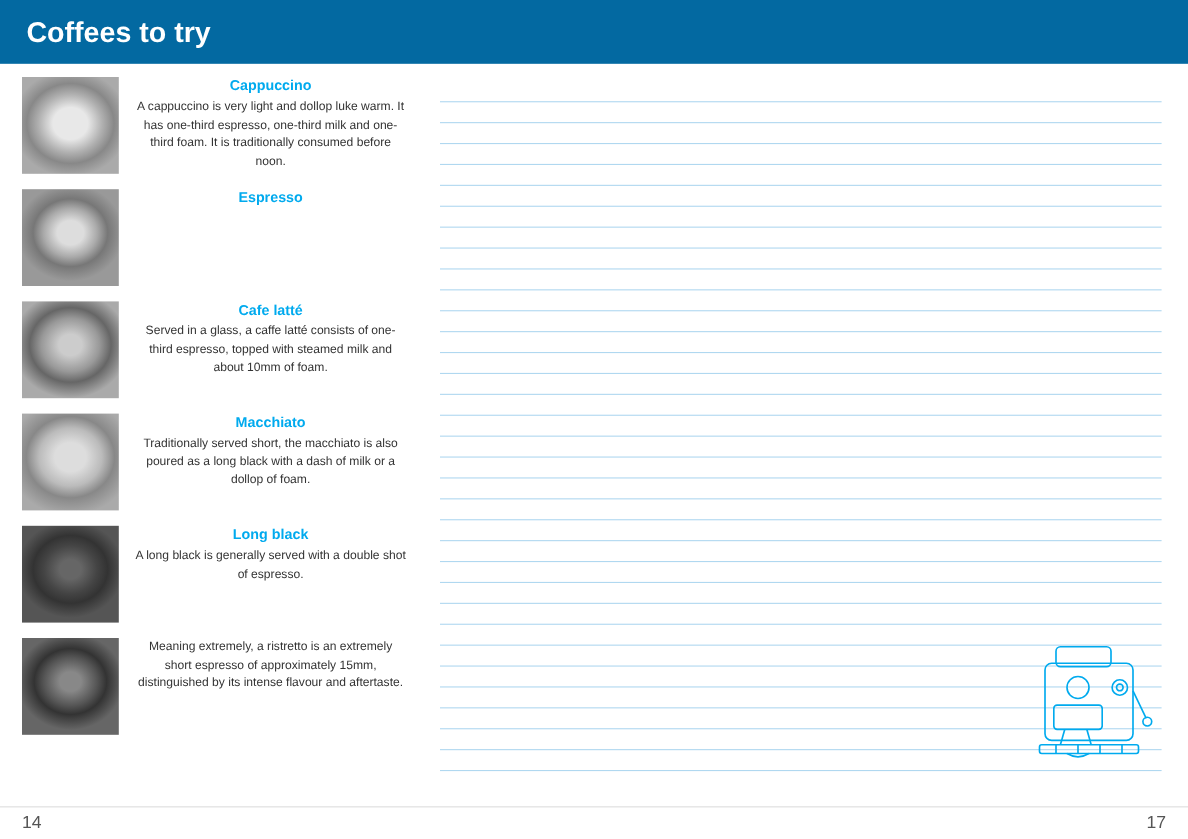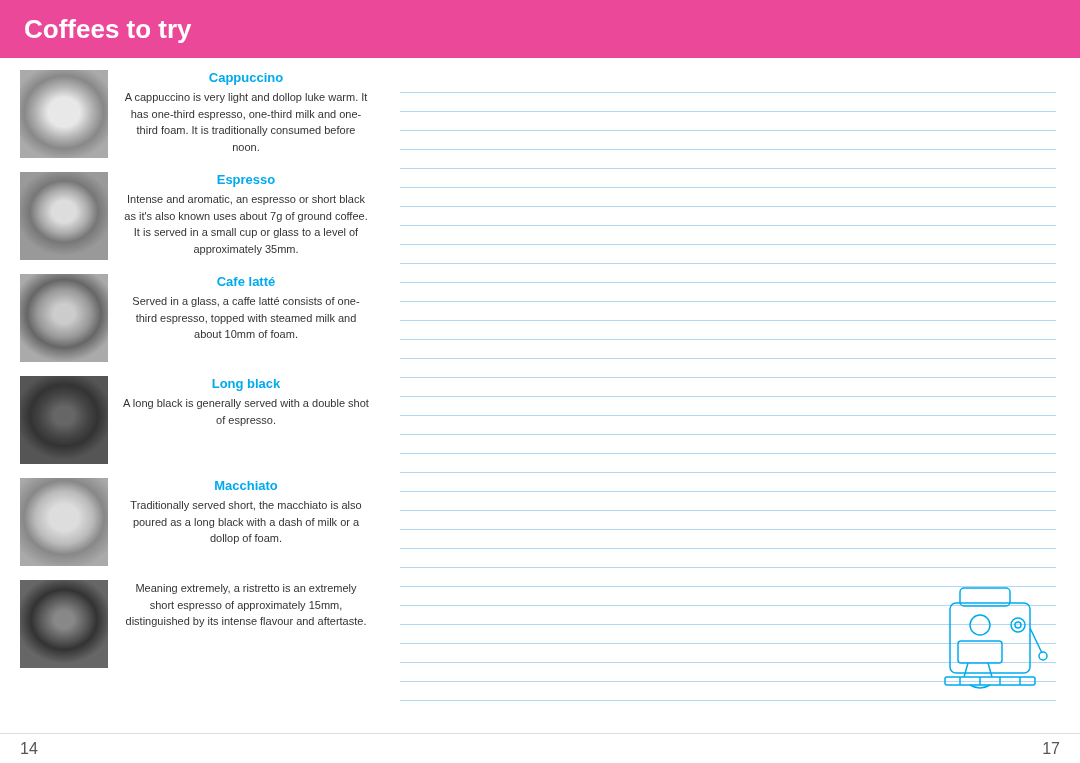--- a/index.html
+++ b/index.html
@@ -6,21 +6,21 @@
 
     body {
       width: 1080px;
       height: 763px;
       background: #ffffff;
       font-family: Arial, Helvetica, sans-serif;
       overflow: hidden;
     }
 
     .page-header {
-      background: #ec4899;
+      background: #0369a1;
       padding: 14px 24px 14px 24px;
       height: 58px;
       display: flex;
       align-items: center;
     }
 
     .page-title {
       color: #ffffff;
       font-size: 26px;
       font-weight: bold;
@@ -147,42 +147,41 @@
         <div class="coffee-image cappuccino"></div>
         <div class="coffee-text">
           <div class="coffee-name">Cappuccino</div>
           <div class="coffee-desc">A cappuccino is very light and dollop luke warm. It has one-third espresso, one-third milk and one-third foam. It is traditionally consumed before noon.</div>
         </div>
       </div>
       <div class="coffee-item">
         <div class="coffee-image espresso"></div>
         <div class="coffee-text">
           <div class="coffee-name">Espresso</div>
-          <div class="coffee-desc">Intense and aromatic, an espresso or short black as it's also known uses about 7g of ground coffee. It is served in a small cup or glass to a level of approximately 35mm.</div>
         </div>
       </div>
       <div class="coffee-item">
         <div class="coffee-image latte"></div>
         <div class="coffee-text">
           <div class="coffee-name">Cafe latté</div>
           <div class="coffee-desc">Served in a glass, a caffe latté consists of one-third espresso, topped with steamed milk and about 10mm of foam.</div>
         </div>
       </div>
       <div class="coffee-item">
+        <div class="coffee-image macchiato"></div>
+        <div class="coffee-text">
+          <div class="coffee-name">Macchiato</div>
+          <div class="coffee-desc">Traditionally served short, the macchiato is also poured as a long black with a dash of milk or a dollop of foam.</div>
+        </div>
+      </div>
+      <div class="coffee-item">
         <div class="coffee-image longblack"></div>
         <div class="coffee-text">
           <div class="coffee-name">Long black</div>
           <div class="coffee-desc">A long black is generally served with a double shot of espresso.</div>
-        </div>
-      </div>
-      <div class="coffee-item">
-        <div class="coffee-image macchiato"></div>
-        <div class="coffee-text">
-          <div class="coffee-name">Macchiato</div>
-          <div class="coffee-desc">Traditionally served short, the macchiato is also poured as a long black with a dash of milk or a dollop of foam.</div>
         </div>
       </div>
       <div class="coffee-item">
         <div class="coffee-image ristretto"></div>
         <div class="coffee-text">
           <div class="coffee-desc">Meaning extremely, a ristretto is an extremely short espresso of approximately 15mm, distinguished by its intense flavour and aftertaste.</div>
         </div>
       </div>
     </div>
 

